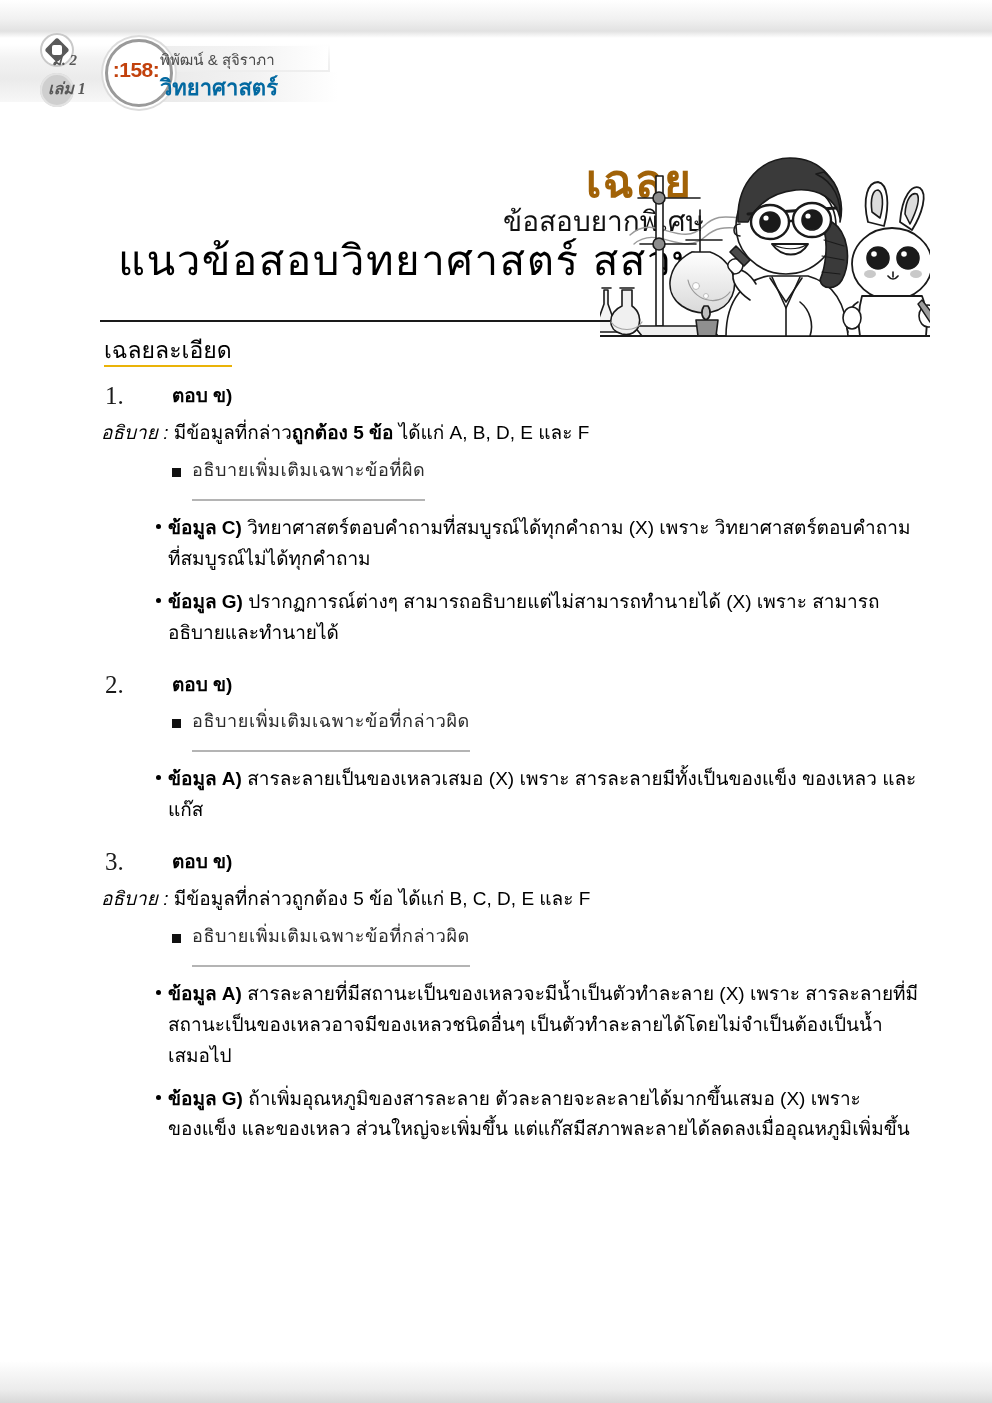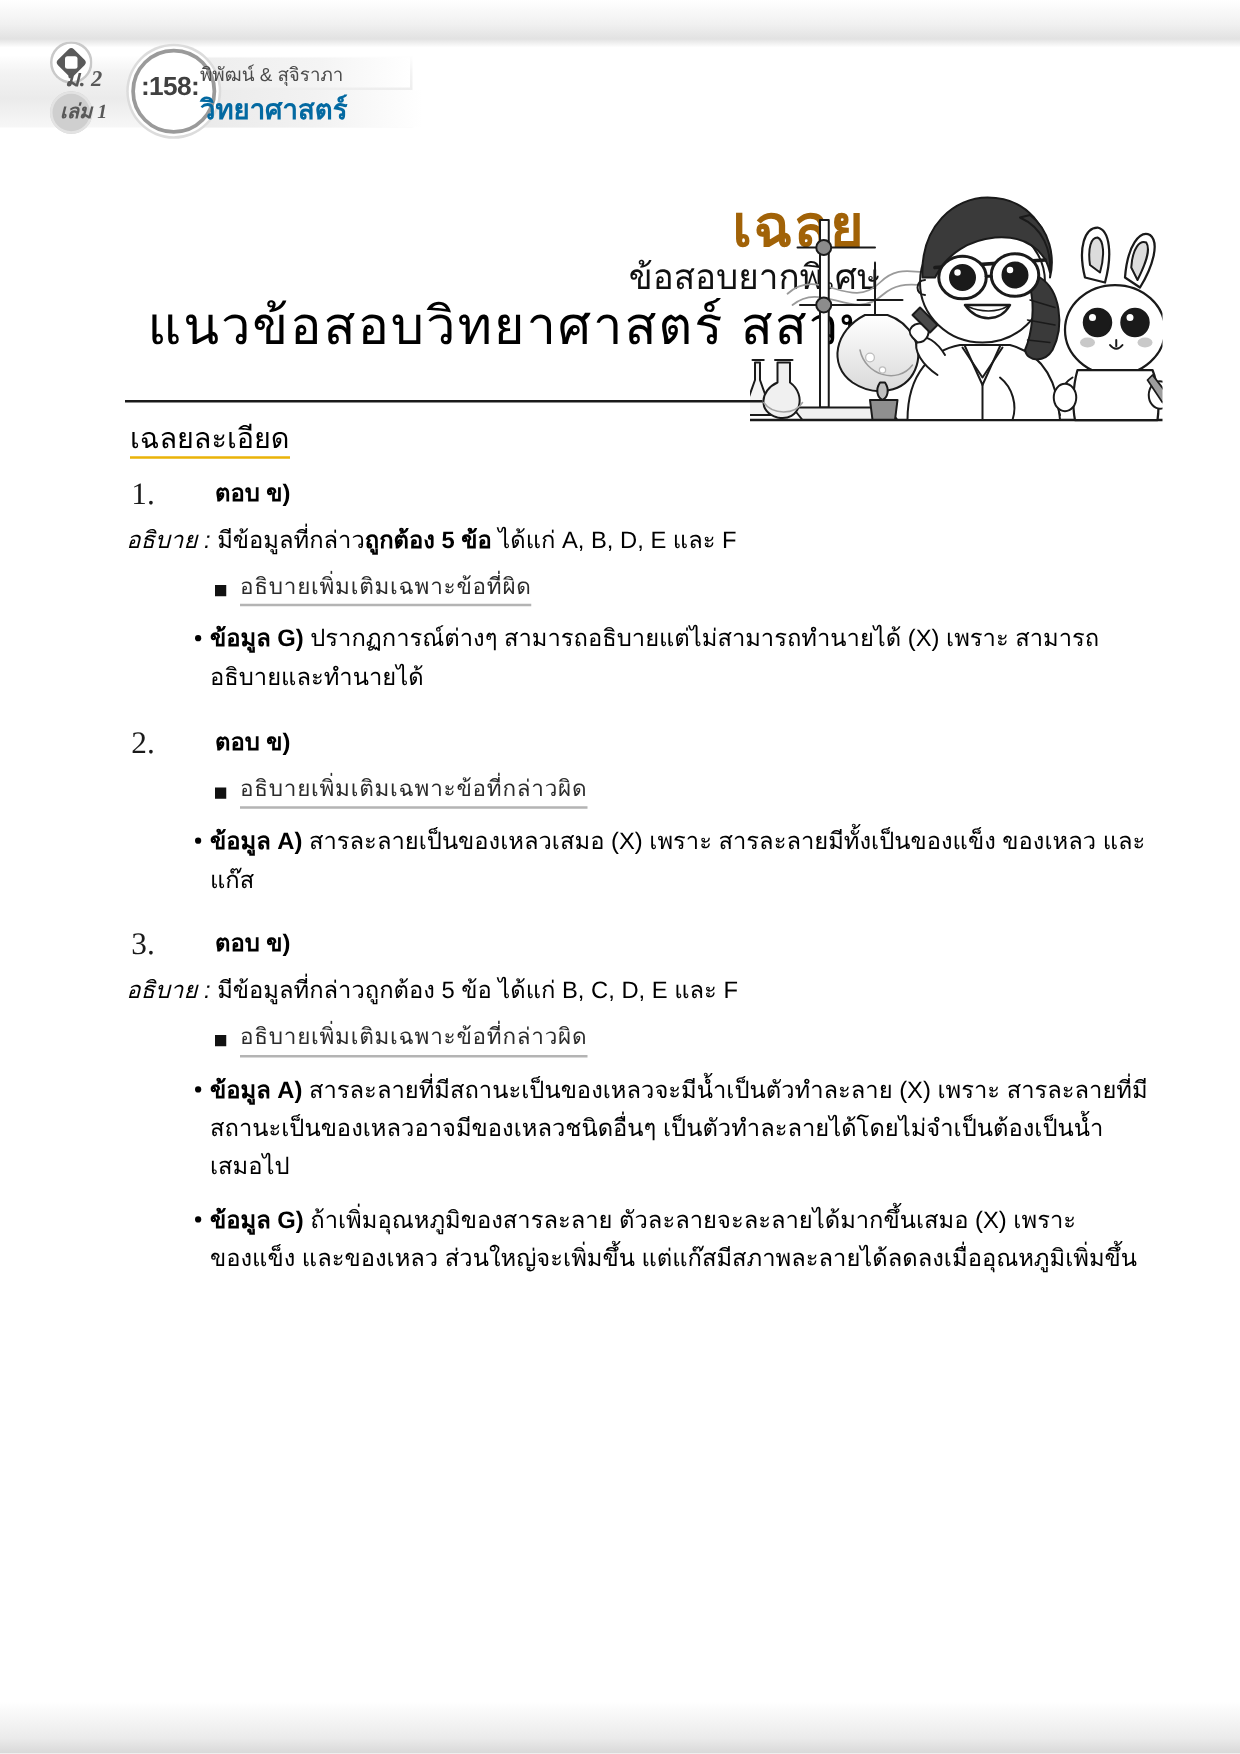--- a/index.html
+++ b/index.html
@@ -77,21 +77,21 @@
     width: 34px; height: 34px;
     background: #cfcfcf;
     box-shadow: 0 0 0 2px #e3e3e3 inset;
   }
   .lbl-grade {
     position: absolute;
     left: 52px; top: 48px;
     font-family: "Liberation Serif", serif;
     font-style: italic;
     font-weight: bold;
-    font-size: 18px;
+    font-size: 15px;
     color: #585858;
     white-space: nowrap;
   }
   .lbl-volume {
     position: absolute;
     left: 48px; top: 76px;
     font-family: "Liberation Serif", serif;
     font-style: italic;
     font-weight: bold;
     font-size: 16px;
@@ -110,21 +110,21 @@
   .pagenum {
     position: absolute;
     left: 105px; top: 39px;
     width: 62px; height: 62px;
     display: flex;
     align-items: center;
     justify-content: center;
     font-family: "Liberation Sans", sans-serif;
     font-weight: bold;
     font-size: 21px;
-    color: #404040;
+    color: #c2410c;
     letter-spacing: -0.5px;
   }
   .authors {
     position: absolute;
     left: 160px; top: 48px;
     font-size: 15px;
     color: #4a4a4a;
     white-space: nowrap;
   }
   .subject {
@@ -236,21 +236,21 @@
     margin-top: 10px;
     margin-right: 11px;
     flex: 0 0 auto;
   }
   .subhead-text {
     font-size: 18px;
     color: #2b2b2b;
     font-family: "DejaVu Sans", sans-serif;
     letter-spacing: 0.6px;
     border-bottom: 2px solid #b4b4b4;
-    padding-bottom: 2px;
+    padding-bottom: 18px;
     line-height: 1.3;
   }
 
   .point {
     margin-left: 168px;
     margin-right: 72px;
     margin-top: 12px;
     position: relative;
     font-size: 19px;
     color: #000000;
@@ -415,20 +415,23 @@
       <div class="qnum">1.</div>
       <div class="qans">ตอบ ข)</div>
       <div class="qexp">
         <span class="lead">อธิบาย : </span><span>มีข้อมูลที่กล่าว</span><span class="bold">ถูกต้อง 5 ข้อ</span><span> ได้แก่ A, B, D, E และ F</span>
       </div>
       <div class="subhead-row">
         <span class="sq"></span>
         <span class="subhead-text">อธิบายเพิ่มเติมเฉพาะข้อที่ผิด</span>
       </div>
       <div class="point">
+        <span class="dot"></span><span class="label">ข้อมูล C)</span><span class="ptext"> วิทยาศาสตร์ตอบคำถามที่สมบูรณ์ได้ทุกคำถาม (X) เพราะ วิทยาศาสตร์ตอบคำถามที่สมบูรณ์ไม่ได้ทุกคำถาม</span>
+      </div>
+      <div class="point">
         <span class="dot"></span><span class="label">ข้อมูล G)</span><span class="ptext"> ปรากฏการณ์ต่างๆ สามารถอธิบายแต่ไม่สามารถทำนายได้ (X) เพราะ สามารถอธิบายและทำนายได้</span>
       </div>
     </div>
 
     <div class="qitem" style="margin-top:22px;">
       <div class="qnum">2.</div>
       <div class="qans">ตอบ ข)</div>
       <div class="subhead-row">
         <span class="sq"></span>
         <span class="subhead-text">อธิบายเพิ่มเติมเฉพาะข้อที่กล่าวผิด</span>

